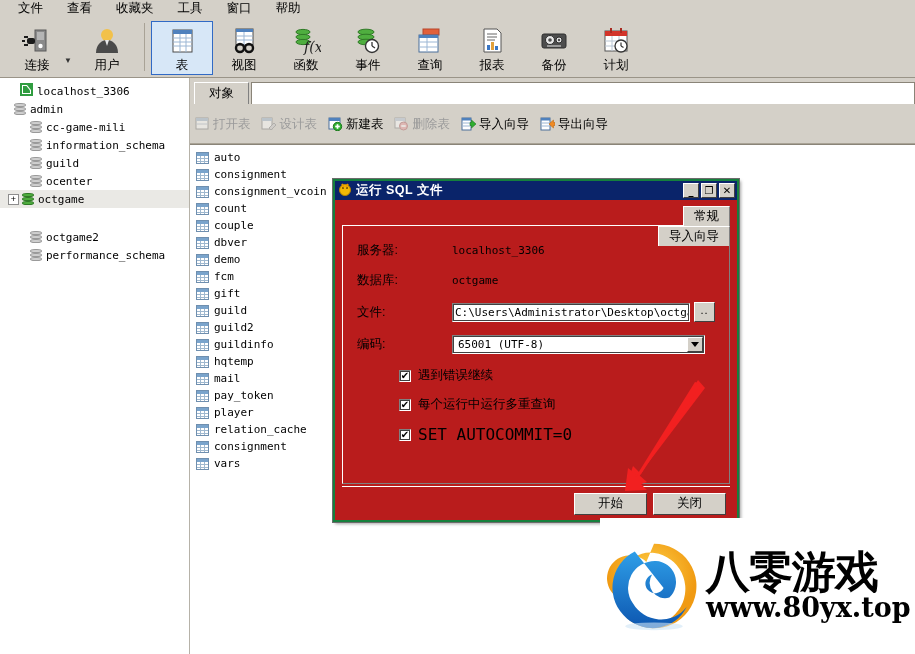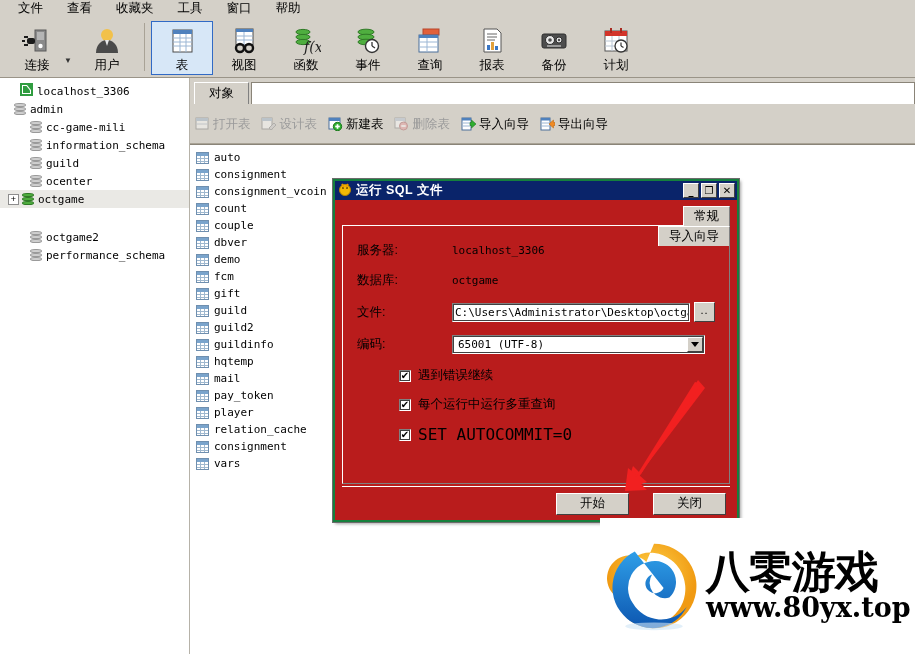--- a/index.html
+++ b/index.html
@@ -220,21 +220,21 @@
     width:12px;height:12px;background:#fff;
     border:1px solid #808080;border-right-color:#fff;border-bottom-color:#fff;
     outline:1px solid #404040; outline-offset:-2px;
     margin-right:7px; display:flex;align-items:center;justify-content:center;
     font-size:10px; line-height:10px; color:#000; font-weight:bold;
   }
   .cbl { font-size:12.5px; }
   .cbl.mono { font-family:"DejaVu Sans Mono","Liberation Mono",monospace; font-size:16px;}
   #dfoot {
     height:34px; display:flex; align-items:center; justify-content:flex-end;
-    padding-right:4px; gap:24px; border-top:1px solid #fff; margin-top:2px;
+    padding-right:4px; gap:6px; border-top:1px solid #fff; margin-top:2px;
   }
   .dbtn {
     width:73px;height:22px;background:#d4d0c8;
     border:1px solid #fff;border-right-color:#404040;border-bottom-color:#404040;
     display:flex;align-items:center;justify-content:center;font-size:12.5px;cursor:default;
   }
 
   
   #arrow { position:absolute; left:595px; top:378px; width:115px; height:125px; z-index:60; pointer-events:none;}
 

